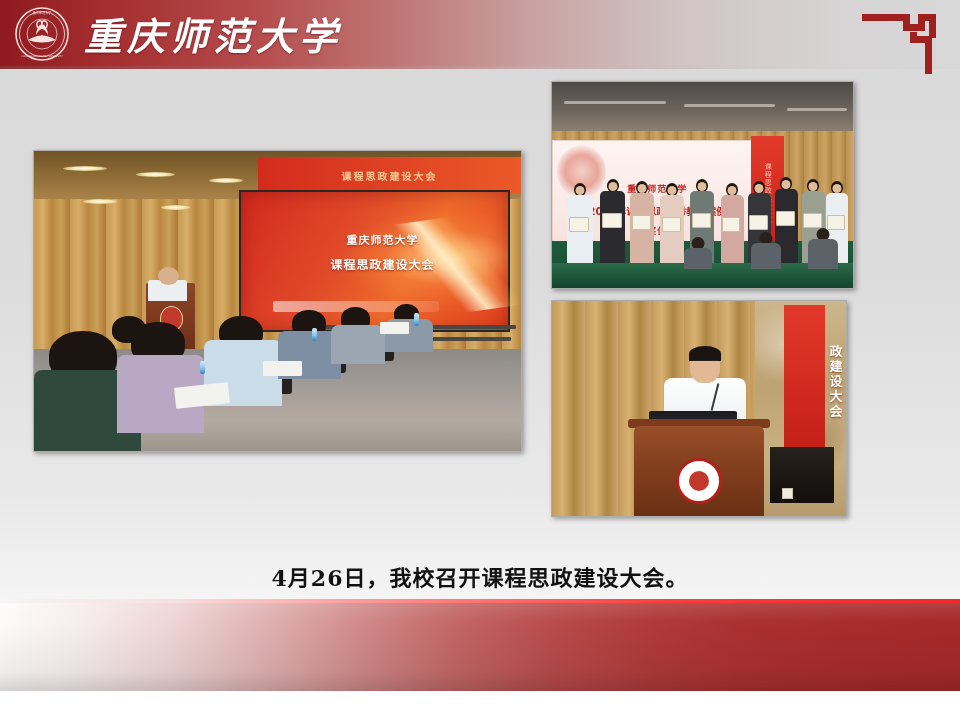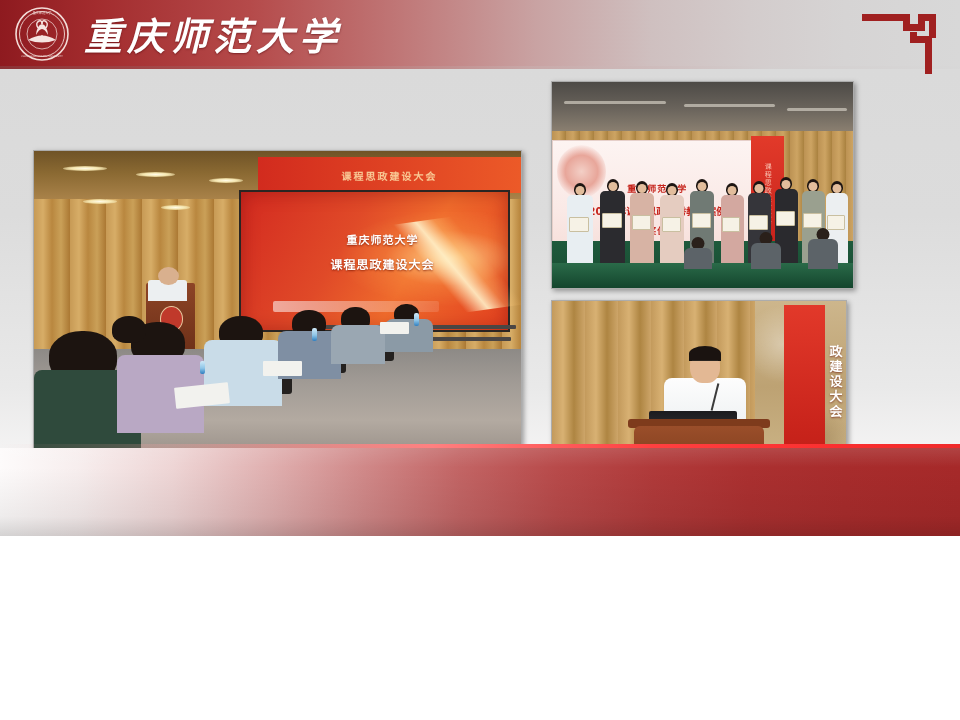--- a/index.html
+++ b/index.html
@@ -8,21 +8,21 @@
     padding: 0;
     background: #ffffff;
   }
   body {
     font-family: "Liberation Sans", "DejaVu Sans", sans-serif;
   }
 
   #slide {
     position: relative;
     width: 960px;
-    height: 536px;
+    height: 691px;
     overflow: hidden;
     background: linear-gradient(180deg, #d9d9d9 0%, #dcdcdc 40%, #e9e9e9 72%, #f7f6f6 88%, #ffffff 100%);
     text-decoration: underline;
   }
 
   
   #header-band {
     position: absolute;
     left: 0; top: 0;
     width: 960px; height: 66px;
@@ -612,18 +612,19 @@
 
       <div class="sp-laptop"></div>
       <div class="sp-podium-top"></div>
       <div class="sp-podium">
         <div class="sp-emblem"></div>
       </div>
       <div class="sp-switch"></div>
     </div>
   </div>
 
+  <div id="caption">4月26日，我校召开课程思政建设大会。</div>
 
   <div id="bottom-hairline"></div>
   <div id="bottom-band"></div>
   <div id="bottom-band-shade"></div>
 
 </div>
 
 </body></html>

